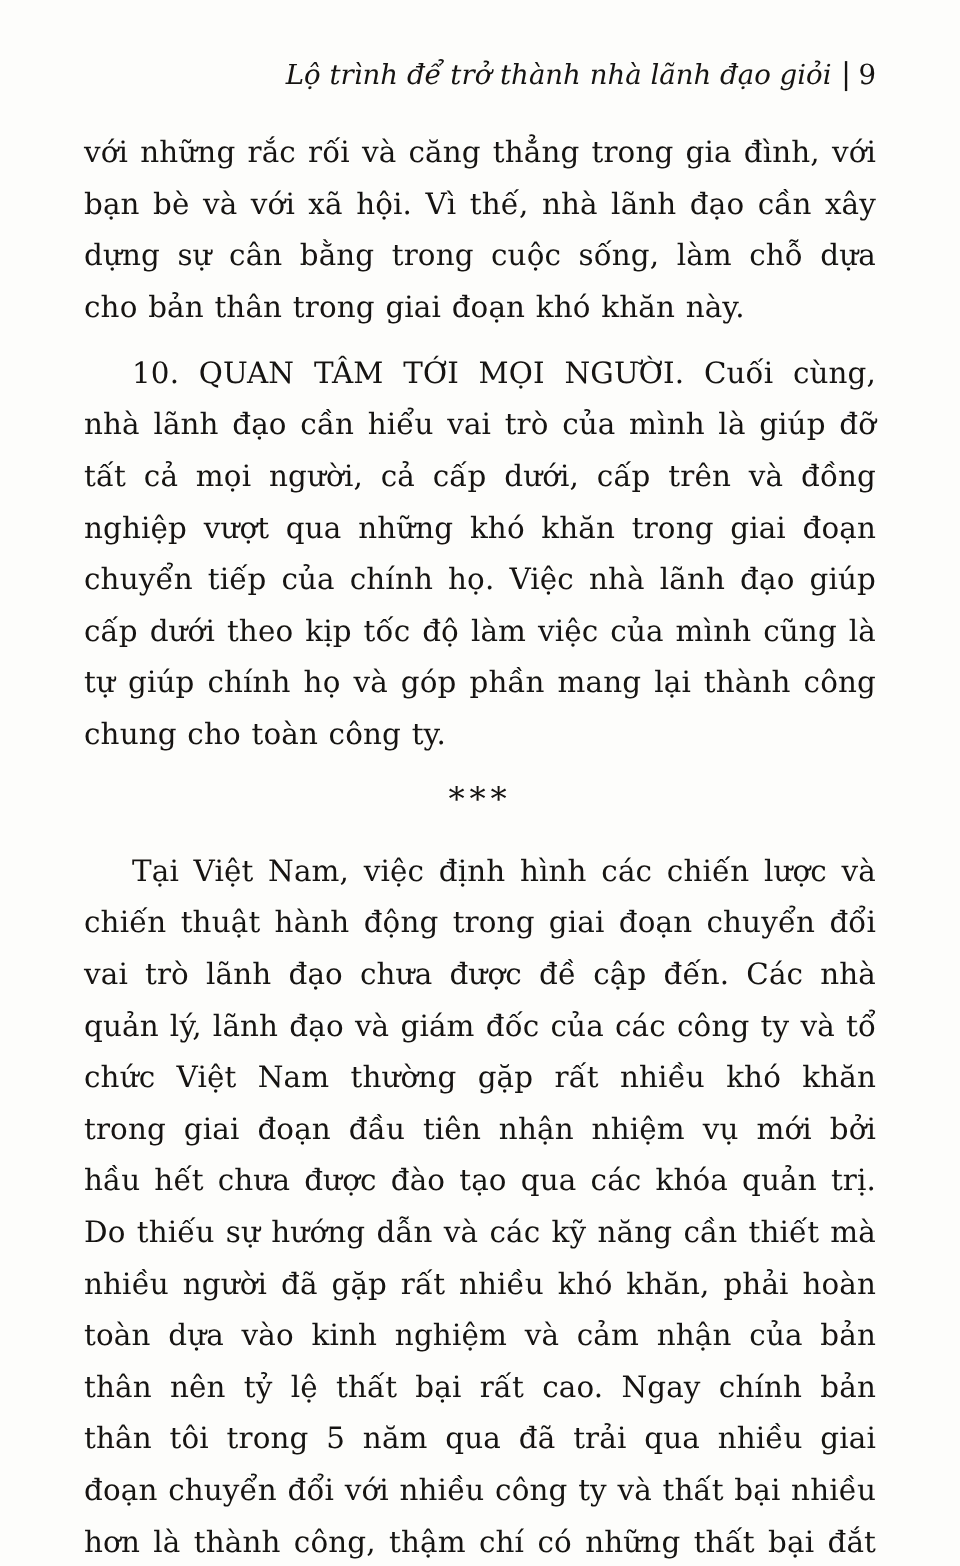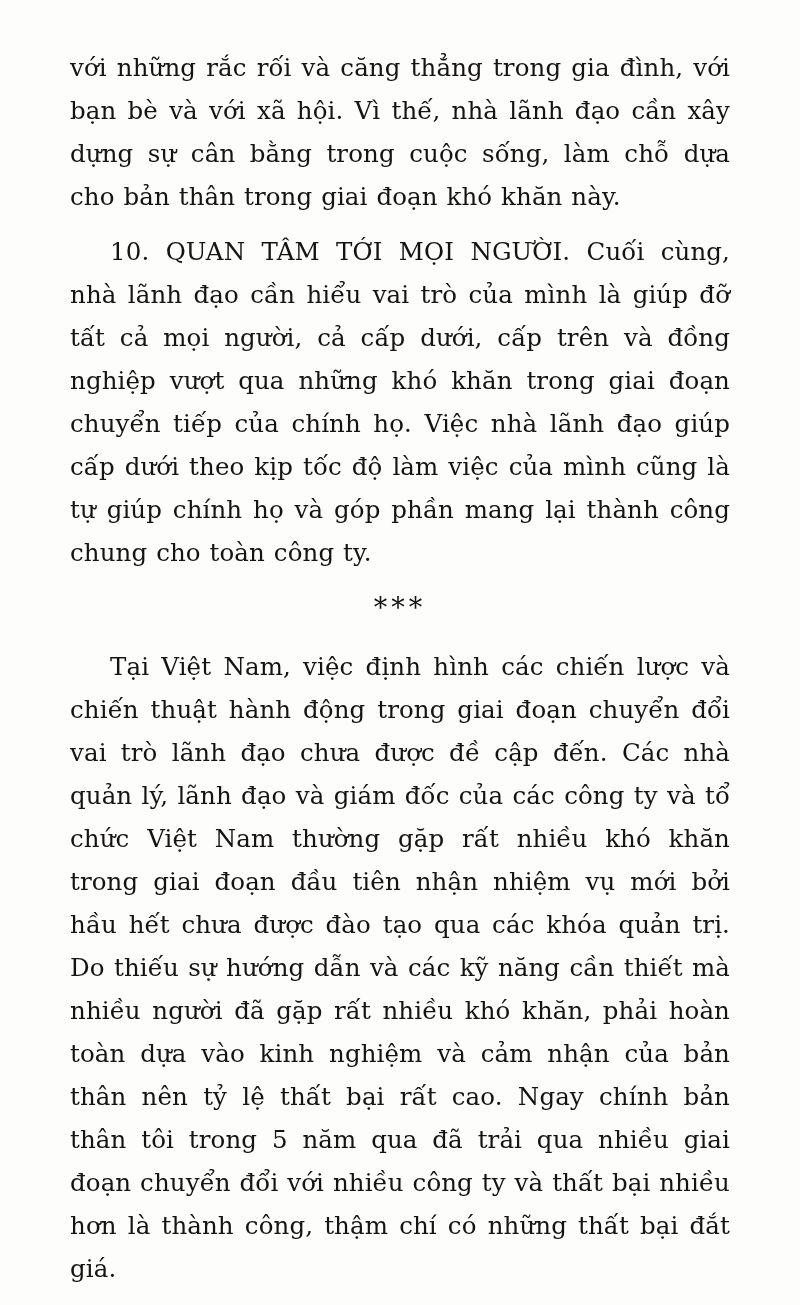--- a/index.html
+++ b/index.html
@@ -53,19 +53,22 @@
     font-size: 27px;
     line-height: 43px;
     letter-spacing: 4px;
     text-indent: 0;
   }
 </style>
 </head>
 <body>
 
 <div class="page">
+  <div class="running-head">
+    <span class="rh-title">Lộ trình để trở thành nhà lãnh đạo giỏi</span><span class="rh-bar">|</span><span class="rh-num">9</span>
+  </div>
   <main class="body-text">
       <p class="para">với những rắc rối và căng thẳng trong gia đình, với bạn bè và với xã hội. Vì thế, nhà lãnh đạo cần xây dựng sự cân bằng trong cuộc sống, làm chỗ dựa cho bản thân trong giai đoạn khó khăn này.</p>
       <p class="para indent">10. QUAN TÂM TỚI MỌI NGƯỜI. Cuối cùng, nhà lãnh đạo cần hiểu vai trò của mình là giúp đỡ tất cả mọi người, cả cấp dưới, cấp trên và đồng nghiệp vượt qua những khó khăn trong giai đoạn chuyển tiếp của chính họ. Việc nhà lãnh đạo giúp cấp dưới theo kịp tốc độ làm việc của mình cũng là tự giúp chính họ và góp phần mang lại thành công chung cho toàn công ty.</p>
       <p class="separator">***</p>
       <p class="para indent">Tại Việt Nam, việc định hình các chiến lược và chiến thuật hành động trong giai đoạn chuyển đổi vai trò lãnh đạo chưa được đề cập đến. Các nhà quản lý, lãnh đạo và giám đốc của các công ty và tổ chức Việt Nam thường gặp rất nhiều khó khăn trong giai đoạn đầu tiên nhận nhiệm vụ mới bởi hầu hết chưa được đào tạo qua các khóa quản trị. Do thiếu sự hướng dẫn và các kỹ năng cần thiết mà nhiều người đã gặp rất nhiều khó khăn, phải hoàn toàn dựa vào kinh nghiệm và cảm nhận của bản thân nên tỷ lệ thất bại rất cao. Ngay chính bản thân tôi trong 5 năm qua đã trải qua nhiều giai đoạn chuyển đổi với nhiều công ty và thất bại nhiều hơn là thành công, thậm chí có những thất bại đắt giá.</p>
     </main>
 </div>
 
 </body></html>

